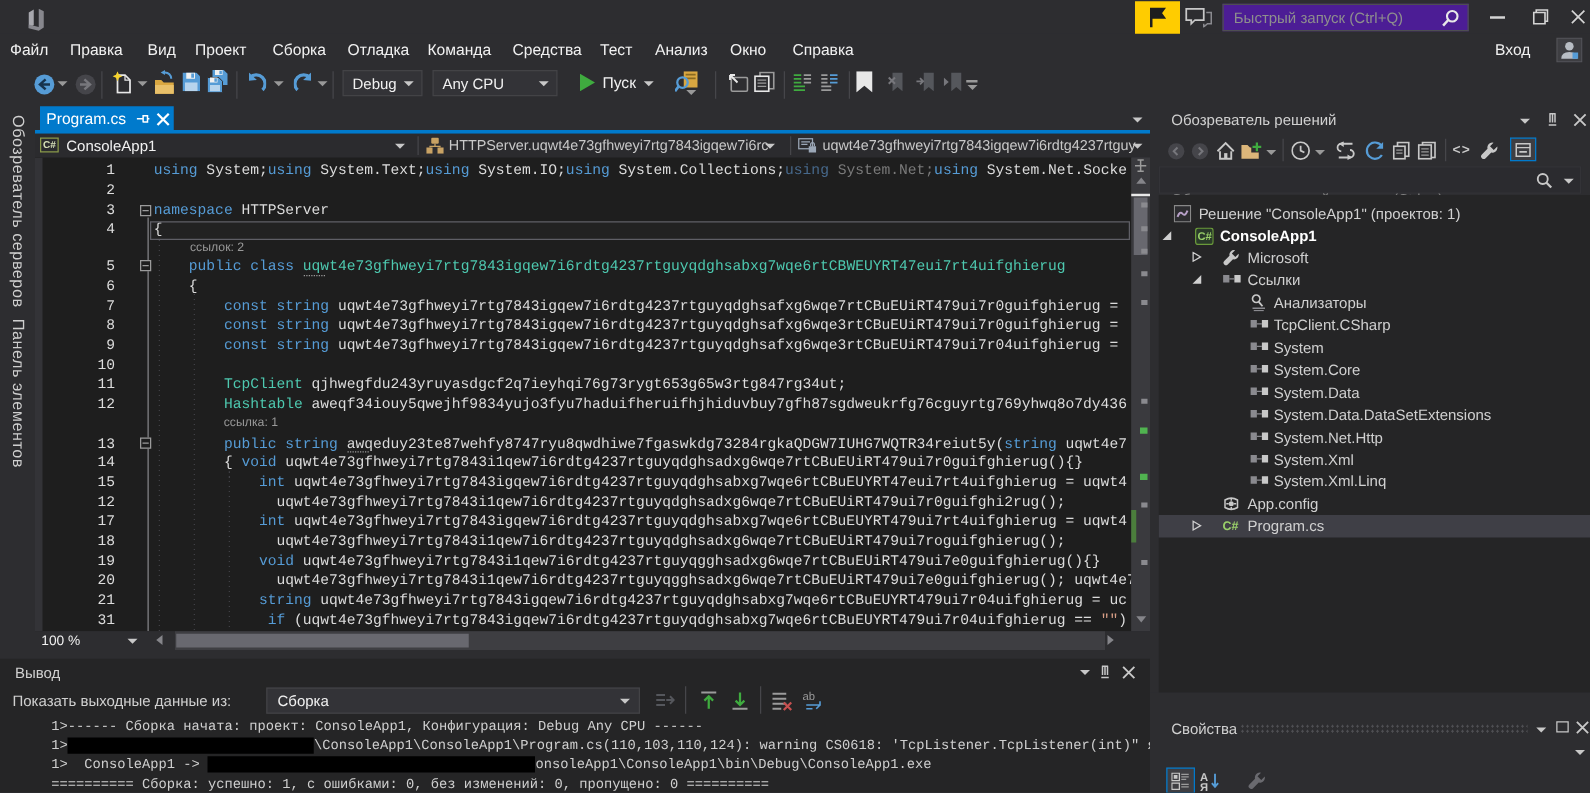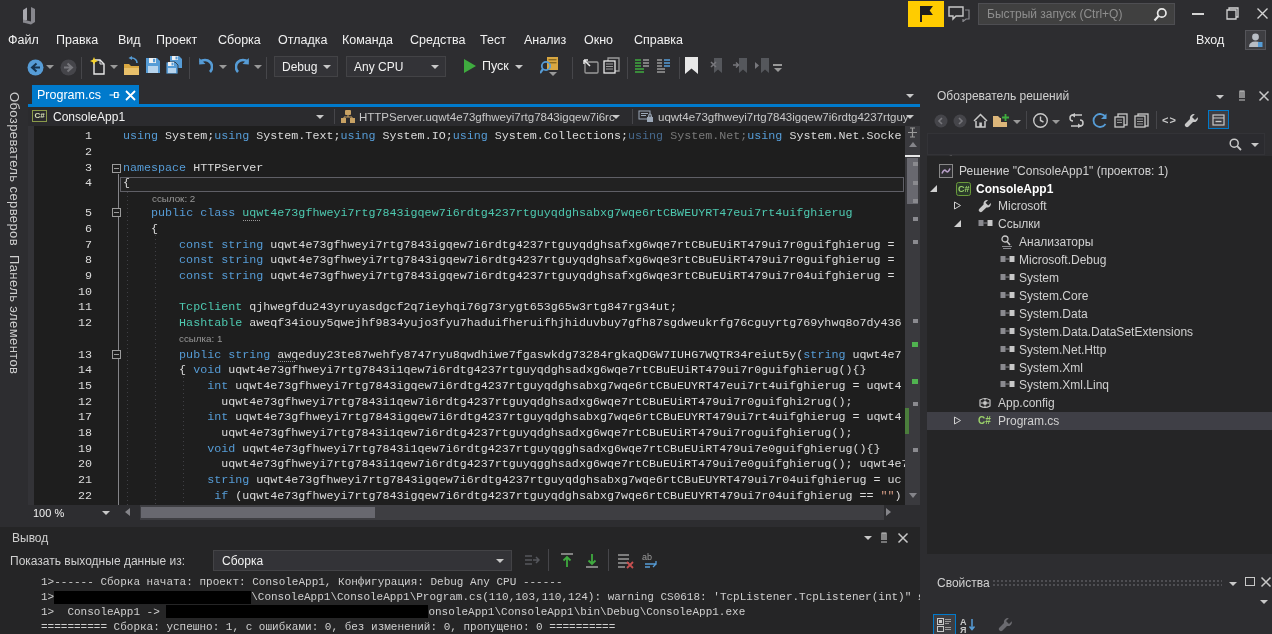--- a/index.html
+++ b/index.html
@@ -9,21 +9,21 @@
   .mono { font-family:"Liberation Mono",monospace; }
   .kw { color:#569cd6; }
   .ty { color:#4ec9b0; }
   .dim { color:#7a7a7a; }
   .dimkw { color:#47698c; }
   .str { color:#d69d85; }
   
   #title { left:0; top:0; width:1272px; height:27px; background:#2d2d30; }
   #title .txt { left:88px; top:7px; font-size:12.5px; color:#99999c; }
   #flag { left:908px; top:1px; width:36px; height:26px; background:#fc0; }
-  #qlaunch { left:978px; top:3px; width:197px; height:22px; background:#404040; border:1px solid #4e4e52; }
+  #qlaunch { left:978px; top:3px; width:197px; height:22px; background:#4c1d95; border:1px solid #4e4e52; }
   #qlaunch span { color:#8e8e8e; font-size:12px; position:absolute; left:8px; top:3px; }
   
   #menu { left:0; top:27px; width:1272px; height:25px; color:#f1f1f1; font-size:12.5px; }
   #menu span { position:absolute; top:6px; }
   
   #tools { left:0; top:0; width:1272px; height:84px; }
   .combo { position:absolute; background:#333337; border:1px solid #434346; color:#f1f1f1; font-size:12px; }
   .caret { position:absolute; width:0; height:0; border-left:4px solid transparent; border-right:4px solid transparent; border-top:4px solid #f1f1f1; }
   .caretg { border-top-color:#999; }
   .tsep { position:absolute; top:57px; width:1px; height:22px; background:#46464a; }
@@ -285,21 +285,21 @@
     <div class="cl2">&nbsp;</div>
     <div class="line">13</div>
       <div class="line">14</div>
       <div class="line">15</div>
       <div class="line">12</div>
     <div class="line">17</div>
       <div class="line">18</div>
       <div class="line">19</div>
       <div class="line">20</div>
     <div class="line">21</div>
-      <div class="line">22</div>
+      <div class="line">31</div>
   </div>
   <div style="position:absolute;left:0;top:0;width:6px;height:379px;background:#333337"></div>
   <div class="code">
     <div class="line"><span class="kw">using</span> System;<span class="kw">using</span> System.Text;<span class="kw">using</span> System.IO;<span class="kw">using</span> System.Collections;<span class="dimkw">using</span><span class="dim"> System.Net;</span><span class="kw">using</span> System.Net.Socke</div>
     <div class="line">&nbsp;</div>
     <div class="line"><span class="kw">namespace</span> HTTPServer</div>
     <div class="line">{</div>
     <div class="cl" style="padding-left:29px">ссылок: 2</div>
     <div class="line">    <span class="kw">public</span> <span class="kw">class</span> <span class="ty">uqwt4e73gfhweyi7rtg7843igqew7i6rdtg4237rtguyqdghsabxg7wqe6rtCBWEUYRT47eui7rt4uifghierug</span></div>
     <div class="line">    {</div>
@@ -532,21 +532,21 @@
           <path d="M2 11.5 L12 11.5 M3 13.5 L11 13.5" stroke="#8a8a8f" stroke-width="1.2"></path>
         </svg>
       <span class="t" style="left:92px">Анализаторы</span>
     </div>
     <div class="trow" style="top:95.1px">
         <svg class="ticon refi" style="left:73px" width="15" height="12" viewBox="0 0 15 12">
           <rect x="0.5" y="3" width="5" height="6" fill="#8a8a8f"></rect>
           <rect x="9.5" y="3" width="5" height="6" fill="#c8c8c8"></rect>
           <path d="M5.5 6 L9.5 6" stroke="#8a8a8f"></path>
         </svg>
-        <span class="t" style="left:92px">Microsoft.Debug</span>
+        <span class="t" style="left:92px">TcpClient.CSharp</span>
       </div>
     <div class="trow" style="top:113px">
         <svg class="ticon refi" style="left:73px" width="15" height="12" viewBox="0 0 15 12">
           <rect x="0.5" y="3" width="5" height="6" fill="#8a8a8f"></rect>
           <rect x="9.5" y="3" width="5" height="6" fill="#c8c8c8"></rect>
           <path d="M5.5 6 L9.5 6" stroke="#8a8a8f"></path>
         </svg>
         <span class="t" style="left:92px">System</span>
       </div>
     <div class="trow" style="top:130.9px">

